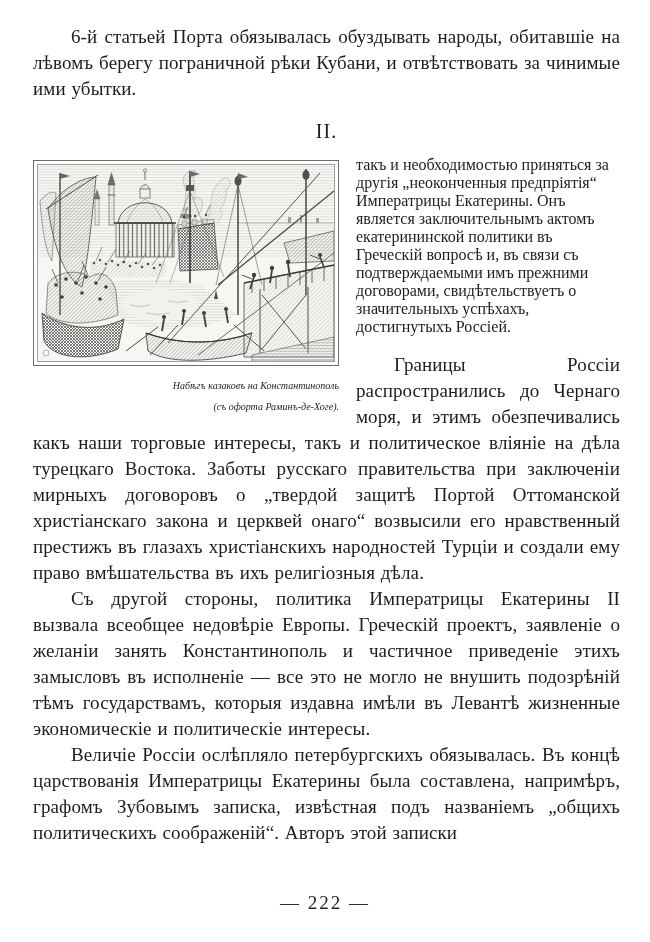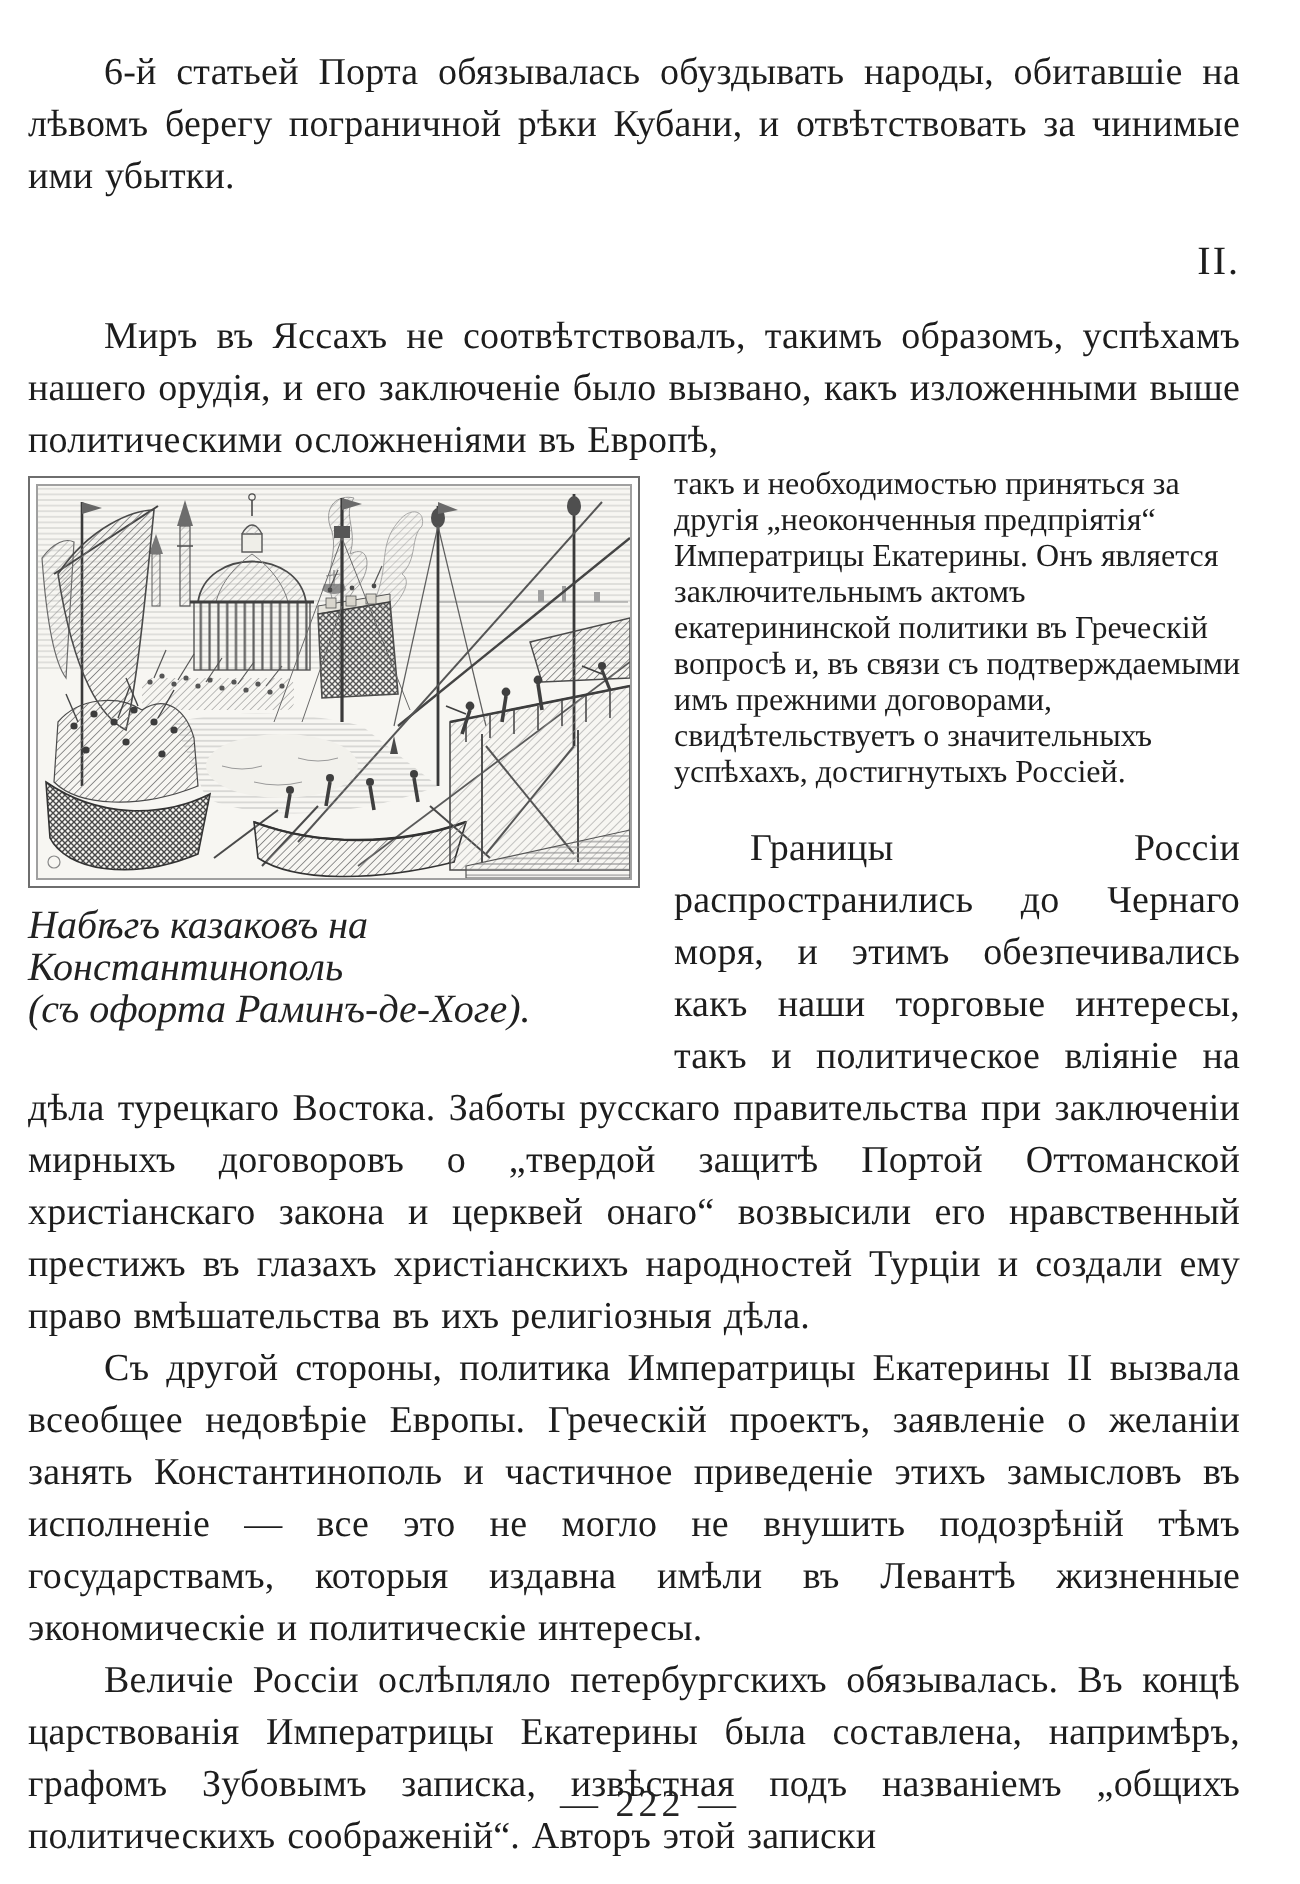--- a/index.html
+++ b/index.html
@@ -4,32 +4,32 @@
 <style>
   html, body { margin: 0; padding: 0; }
   body {
     width: 650px; height: 942px;
     background: #ffffff;
     color: #1d1d1d;
     font-family: "Liberation Serif", serif;
     position: relative;
     overflow: hidden;
   }
-  .page { padding: 24px 30px 0 14px; }
+  .page { padding: 24px 30px 0 33px; }
   .body-text {
     margin: 0;
     font-size: 19px;
     line-height: 26px;
     text-align: justify;
     text-indent: 38px;
     letter-spacing: 0.1px;
     word-spacing: 1px;
   }
   .section-heading {
-    text-align: right;
+    text-align: center;
     font-size: 20px;
     font-weight: normal;
     margin: 18px 0 13px 0;
     letter-spacing: 1px;
   }
   figure.engraving {
     float: left;
     width: 306px;
     margin: 4px 17px 6px 0;
     padding: 0;
@@ -39,23 +39,23 @@
     padding: 3px;
     background: #ffffff;
   }
   .plate-inner {
     display: block;
     border: 1px solid #a0a0a0;
   }
   .plate-inner svg { display: block; }
   figcaption {
     font-style: italic;
-    font-size: 20px;
+    font-size: 10px;
     line-height: 21px;
-    text-align: left;
+    text-align: right;
     margin-top: 9px;
     color: #222;
   }
   .page-number {
     position: absolute;
     left: 0; right: 0;
     bottom: 28px;
     text-align: center;
     font-size: 19px;
     letter-spacing: 2px;
@@ -64,23 +64,21 @@
 </style>
 </head>
 <body>
 
 <div class="page">
 
   <p class="body-text">6-й статьей Порта обязывалась обуздывать народы, обитавшіе на лѣвомъ берегу пограничной рѣки Кубани, и отвѣтствовать за чинимые ими убытки.</p>
 
   <h2 class="section-heading">II.</h2>
 
-  <p class="body-text">
-    <span>Миръ въ Яссахъ не соотвѣтствовалъ, такимъ образомъ, успѣхамъ нашего орудія, и его заключеніе было вызвано, какъ изложенными выше политическими осложненіями въ Европѣ,</span>
-    </p><figure class="engraving">
+  <figure class="engraving">
       <div class="plate-frame">
         <span class="plate-inner">
           <svg width="296" height="196" viewBox="0 0 296 196" xmlns="http://www.w3.org/2000/svg">
             <defs>
               <pattern id="pLight" width="3" height="3" patternUnits="userSpaceOnUse" patternTransform="rotate(45)">
                 <line x1="0" y1="0" x2="0" y2="3" stroke="#9a9a9a" stroke-width="0.6"></line>
               </pattern>
               <pattern id="pMed" width="2.7" height="2.7" patternUnits="userSpaceOnUse" patternTransform="rotate(45)">
                 <line x1="0" y1="0" x2="0" y2="2.7" stroke="#787878" stroke-width="0.8"></line>
               </pattern>

